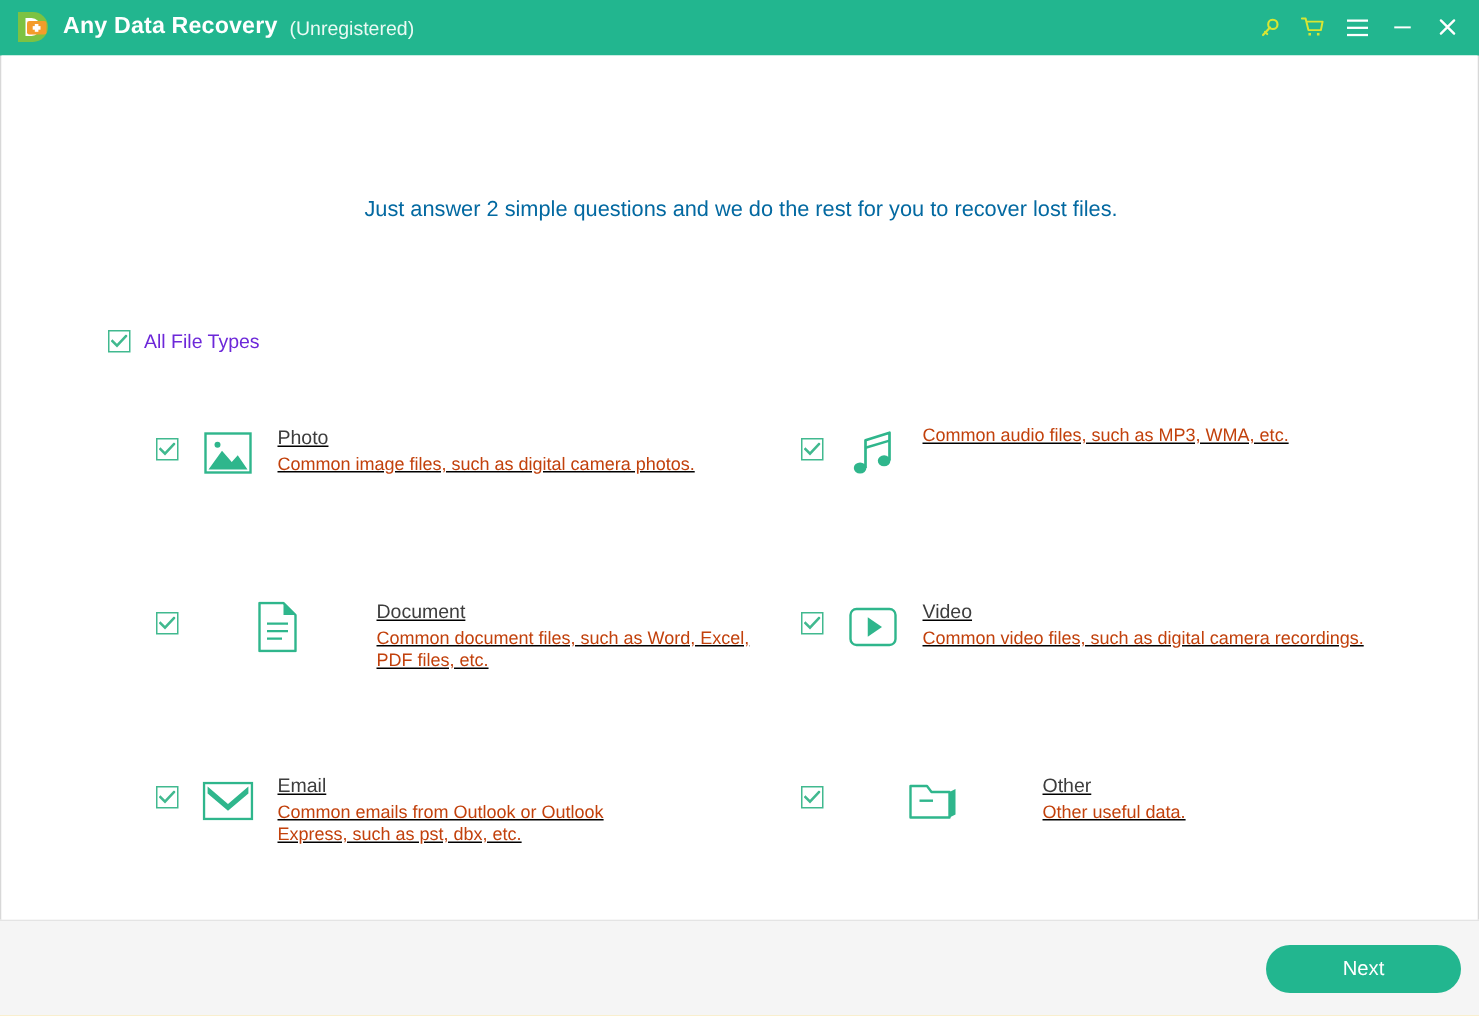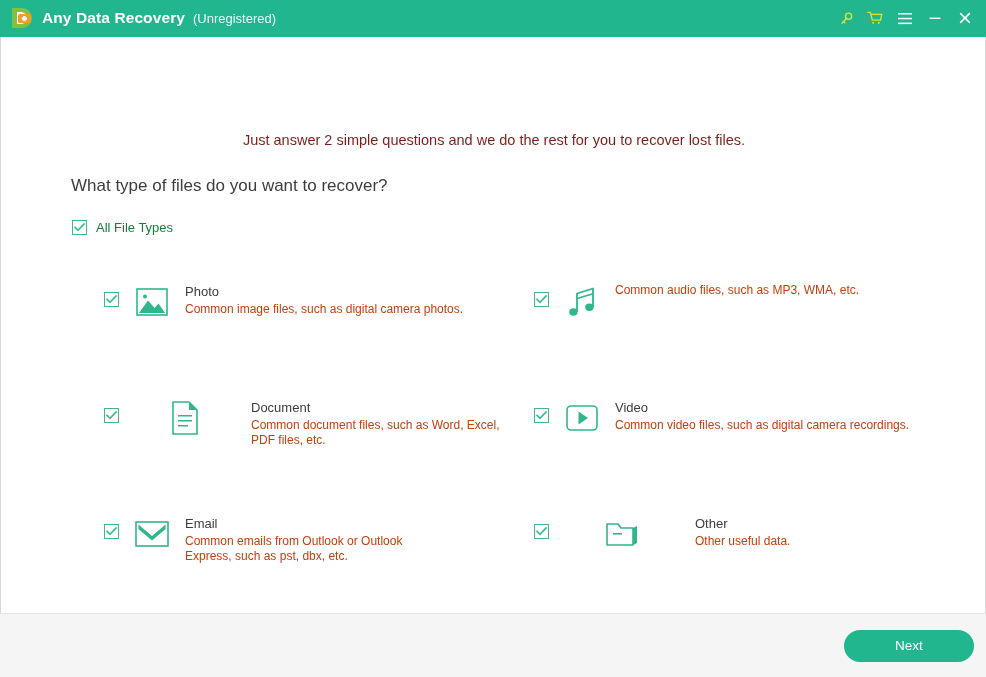--- a/index.html
+++ b/index.html
@@ -75,21 +75,21 @@
     flex: 1 1 auto;
     position: relative;
     background: #ffffff;
   }
   .tagline {
     position: absolute;
     top: 95px;
     left: 0;
     width: 986px;
     text-align: center;
-    color: #7f1d1d;
+    color: #0369a1;
     font-size: 14.5px;
   }
   .question {
     position: absolute;
     top: 139px;
     left: 70px;
     color: #3d3d3d;
     font-size: 17px;
   }
 
@@ -97,21 +97,21 @@
     position: absolute;
     top: 183px;
     left: 71px;
     display: flex;
     align-items: center;
     cursor: pointer;
   }
   .allrow .cb { margin-right: 9px; }
   .allrow .lbl {
     font-size: 13px;
-    color: #15803d;
+    color: #6d28d9;
   }
 
   
   .cb {
     width: 15px; height: 15px;
     border: 1px solid #41b98f;
     background: #ffffff;
     display: inline-flex;
     align-items: center;
     justify-content: center;
@@ -135,21 +135,21 @@
   .ft-cb { margin-top: 9px; margin-right: 16px; }
   .ft-icon {
     width: 34px; height: 34px;
     flex: 0 0 auto;
     margin-right: 16px;
     margin-top: 2px;
     display: flex;
     align-items: center;
     justify-content: center;
   }
-  .ft-text { padding-top: 0px; }
+  .ft-text { padding-top: 0px; text-decoration: underline; }
   .ft-title {
     font-size: 13px;
     color: #3d3d3d;
     line-height: 17px;
     margin-bottom: 2px;
   }
   .ft-desc {
     font-size: 12px;
     color: #c2410c;
     line-height: 15px;
@@ -243,21 +243,20 @@
         </svg>
       </div>
 
     </div>
   </div>
 
   <div class="content">
 
     <div class="tagline">Just answer 2 simple questions and we do the rest for you to recover lost files.</div>
 
-    <div class="question">What type of files do you want to recover?</div>
 
     <div class="allrow">
       <span class="cb">
         <svg width="11" height="9" viewBox="0 0 11 9">
           <path d="M1 4.4 L4 7.4 L10 1" fill="none" stroke="#41b98f" stroke-width="1.7" stroke-linecap="square"></path>
         </svg>
       </span>
       <span class="lbl">All File Types</span>
     </div>
 

